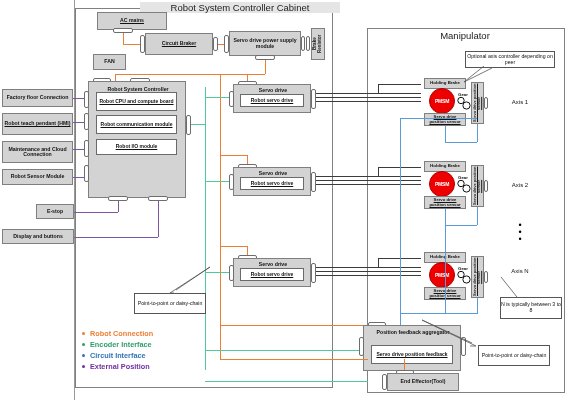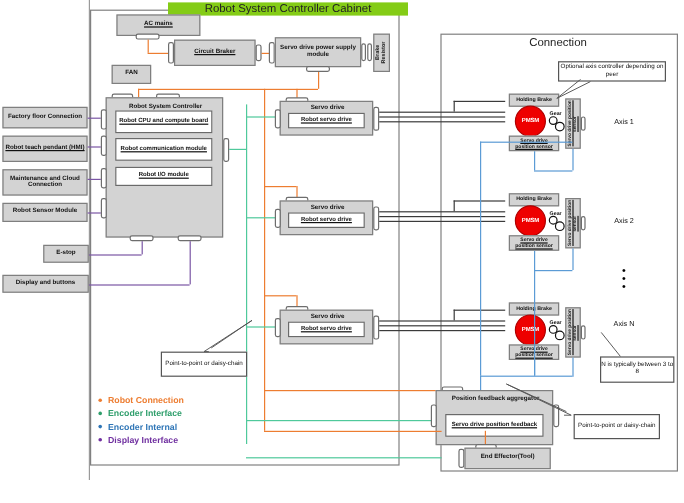--- a/index.html
+++ b/index.html
@@ -66,24 +66,24 @@
 
   .dots{font-size:9px;line-height:7px;color:#000;text-align:center;}
   .gear{position:absolute;font-size:4.4px;font-weight:bold;color:#111;}
 </style>
 </head>
 <body>
 
 <div id="root">
 
   <div class="abs enclosure" style="left:75px;top:8px;width:258px;height:380px;"></div>
-  <div class="abs title" style="left:140px;top:2px;width:200px;background:#84cc16;">Robot System Controller Cabinet</div>
+  <div class="abs title" style="left:140px;top:2px;width:200px;background:#e5e5e5;">Robot System Controller Cabinet</div>
 
   <div class="abs enclosure" style="left:367px;top:28px;width:198px;height:365px;"></div>
-  <div class="abs title" style="left:400px;top:30px;width:130px;background:#fff;">Connection</div>
+  <div class="abs title" style="left:400px;top:30px;width:130px;background:#fff;">Manipulator</div>
 
   <div class="ln v gr" style="left:74px;top:0px;height:400px;"></div>
 
   <div class="abs mod" style="left:97px;top:12px;width:70px;height:18px;">
     <span class="mod-label u">AC mains</span>
   </div>
   <div class="abs port" style="left:113px;top:28px;width:20px;height:5px;"></div>
 
   <div class="ln v pw" style="left:123px;top:33px;height:11px;"></div>
   <div class="ln h pw" style="left:123px;top:44px;width:17px;"></div>
@@ -373,21 +373,21 @@
     <div class="leg-row">
       <span class="leg-dot" style="background:#ED7D31;"></span>
       <span class="leg-txt" style="color:#ED7D31;">Robot Connection</span>
     </div>
     <div class="leg-row">
       <span class="leg-dot" style="background:#2E9E6B;"></span>
       <span class="leg-txt" style="color:#2E9E6B;">Encoder Interface</span>
     </div>
     <div class="leg-row">
       <span class="leg-dot" style="background:#2E75B6;"></span>
-      <span class="leg-txt" style="color:#2E75B6;">Encoder Internal</span>
+      <span class="leg-txt" style="color:#2E75B6;">Circuit Interface</span>
     </div>
     <div class="leg-row">
       <span class="leg-dot" style="background:#7030A0;"></span>
-      <span class="leg-txt" style="color:#7030A0;">Display Interface</span>
+      <span class="leg-txt" style="color:#7030A0;">External Position</span>
     </div>
   </div>
 
 </div>
 
 </body></html>

